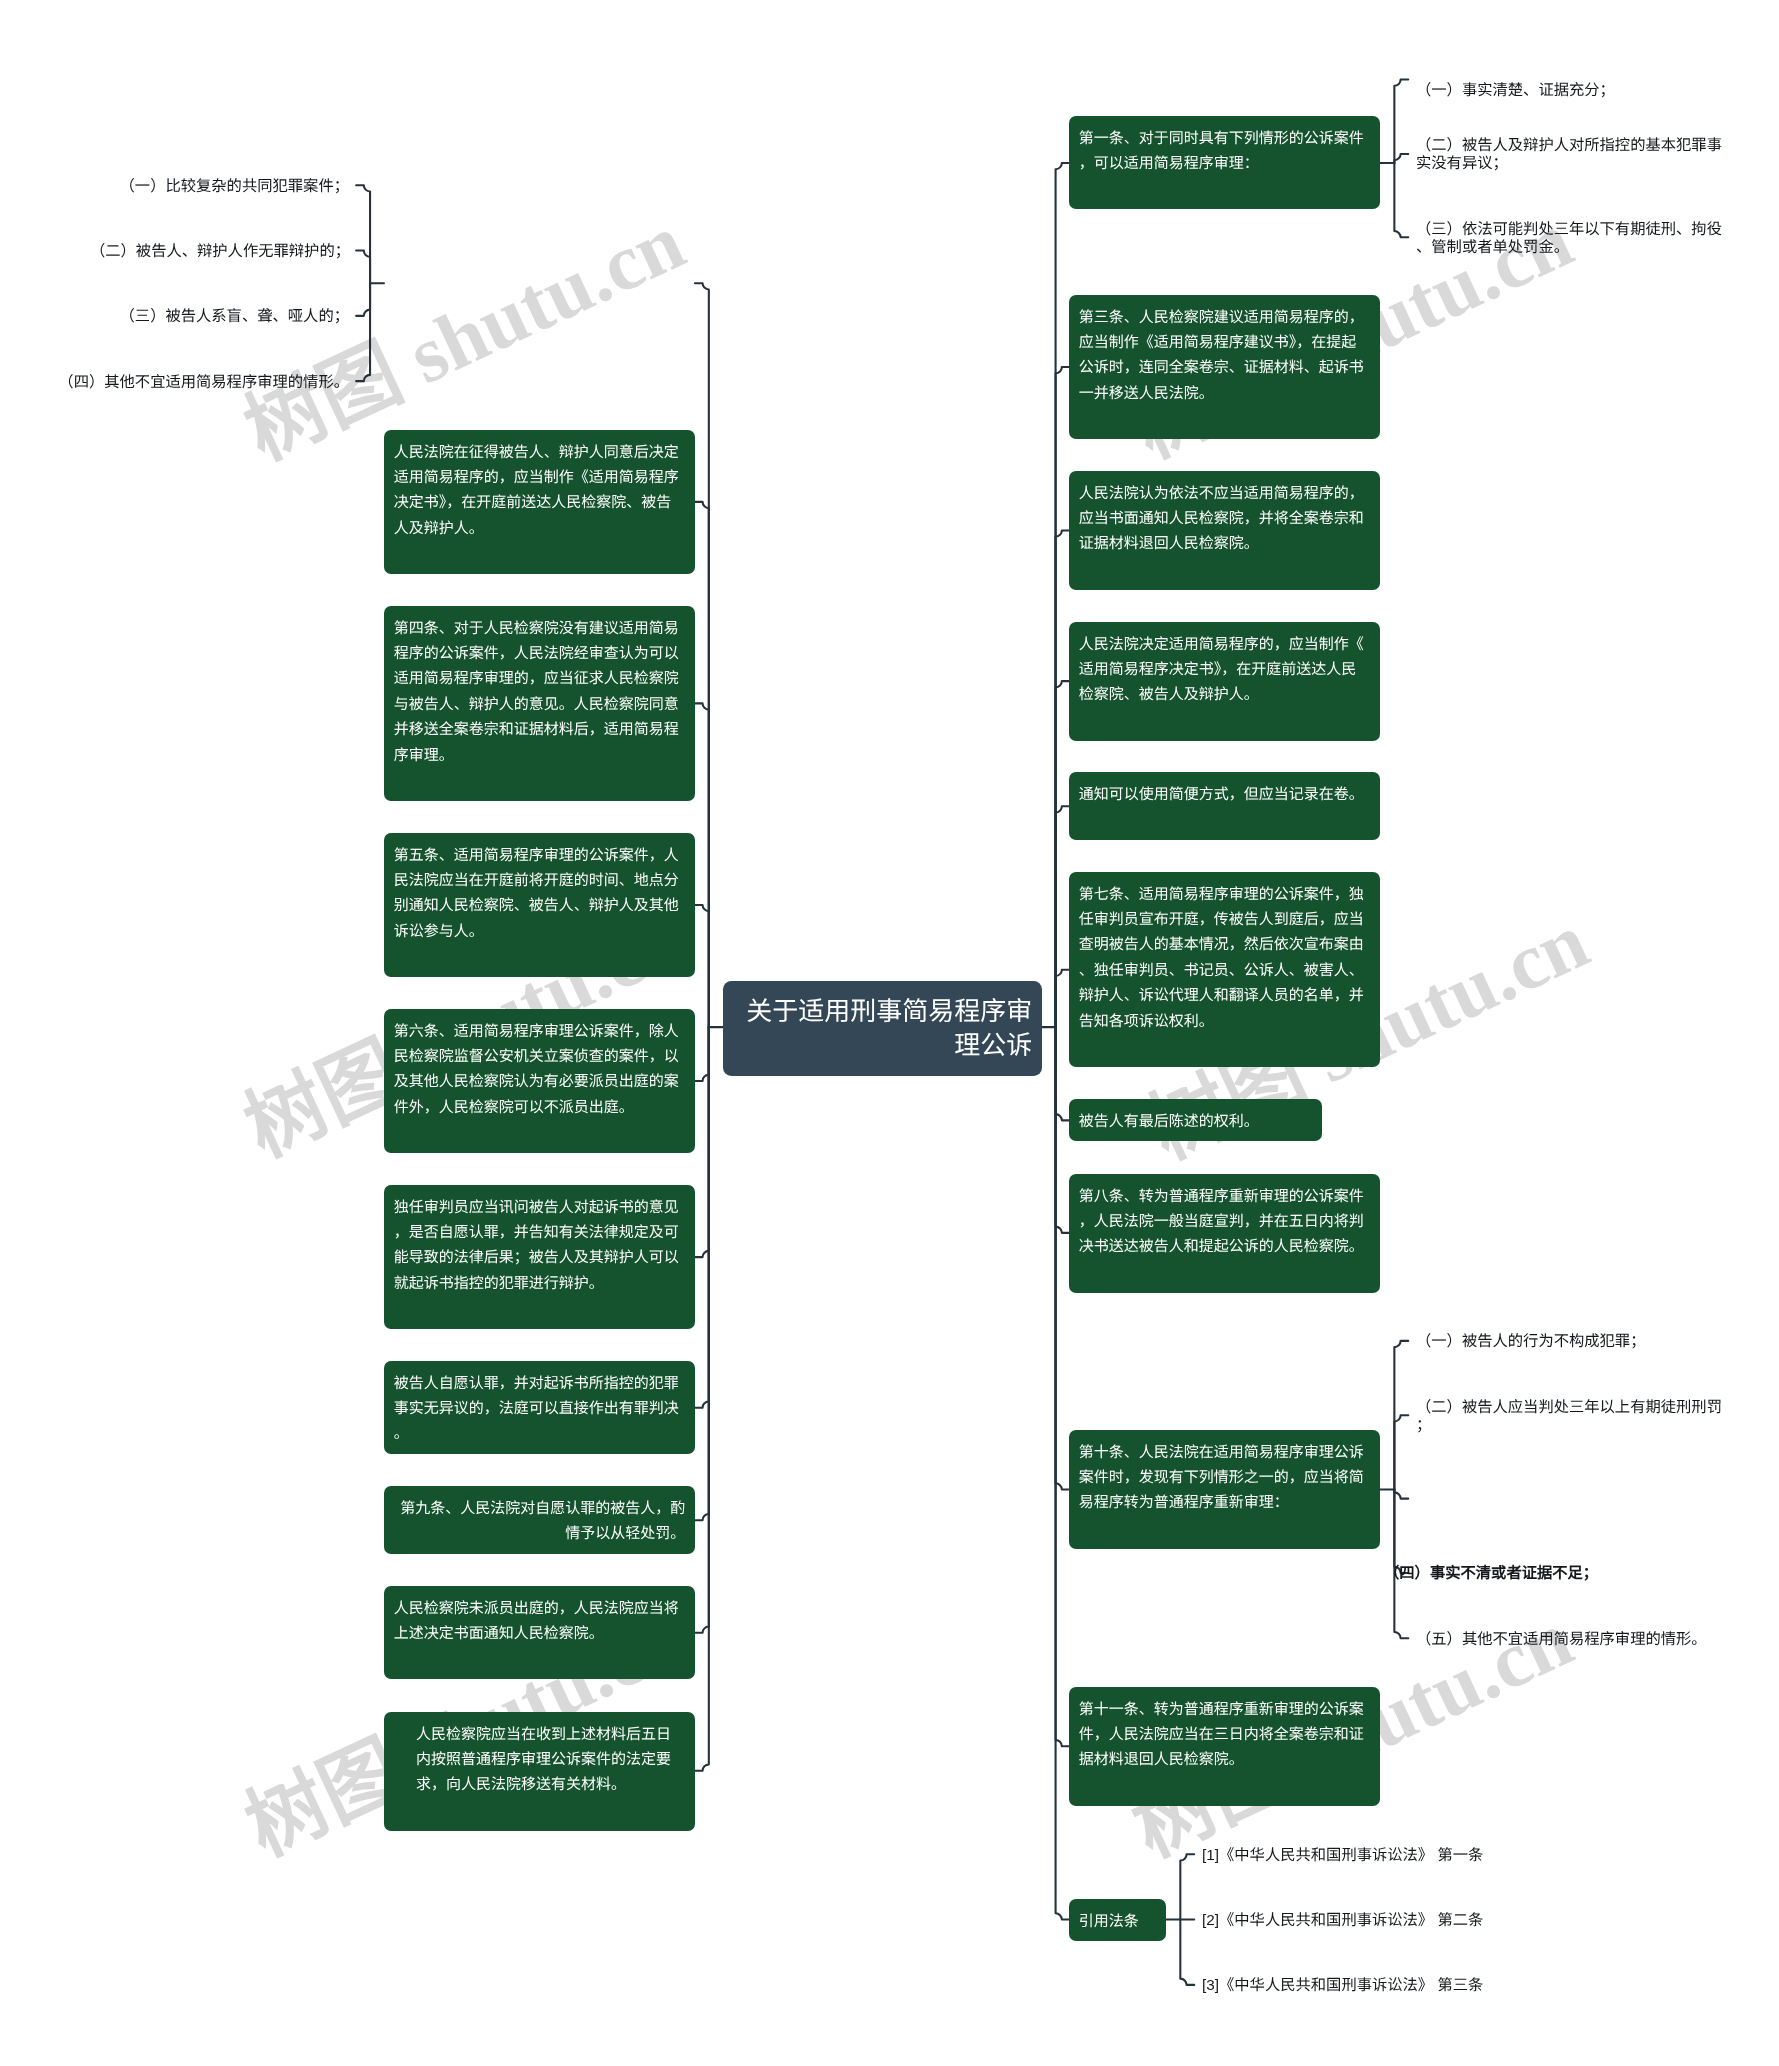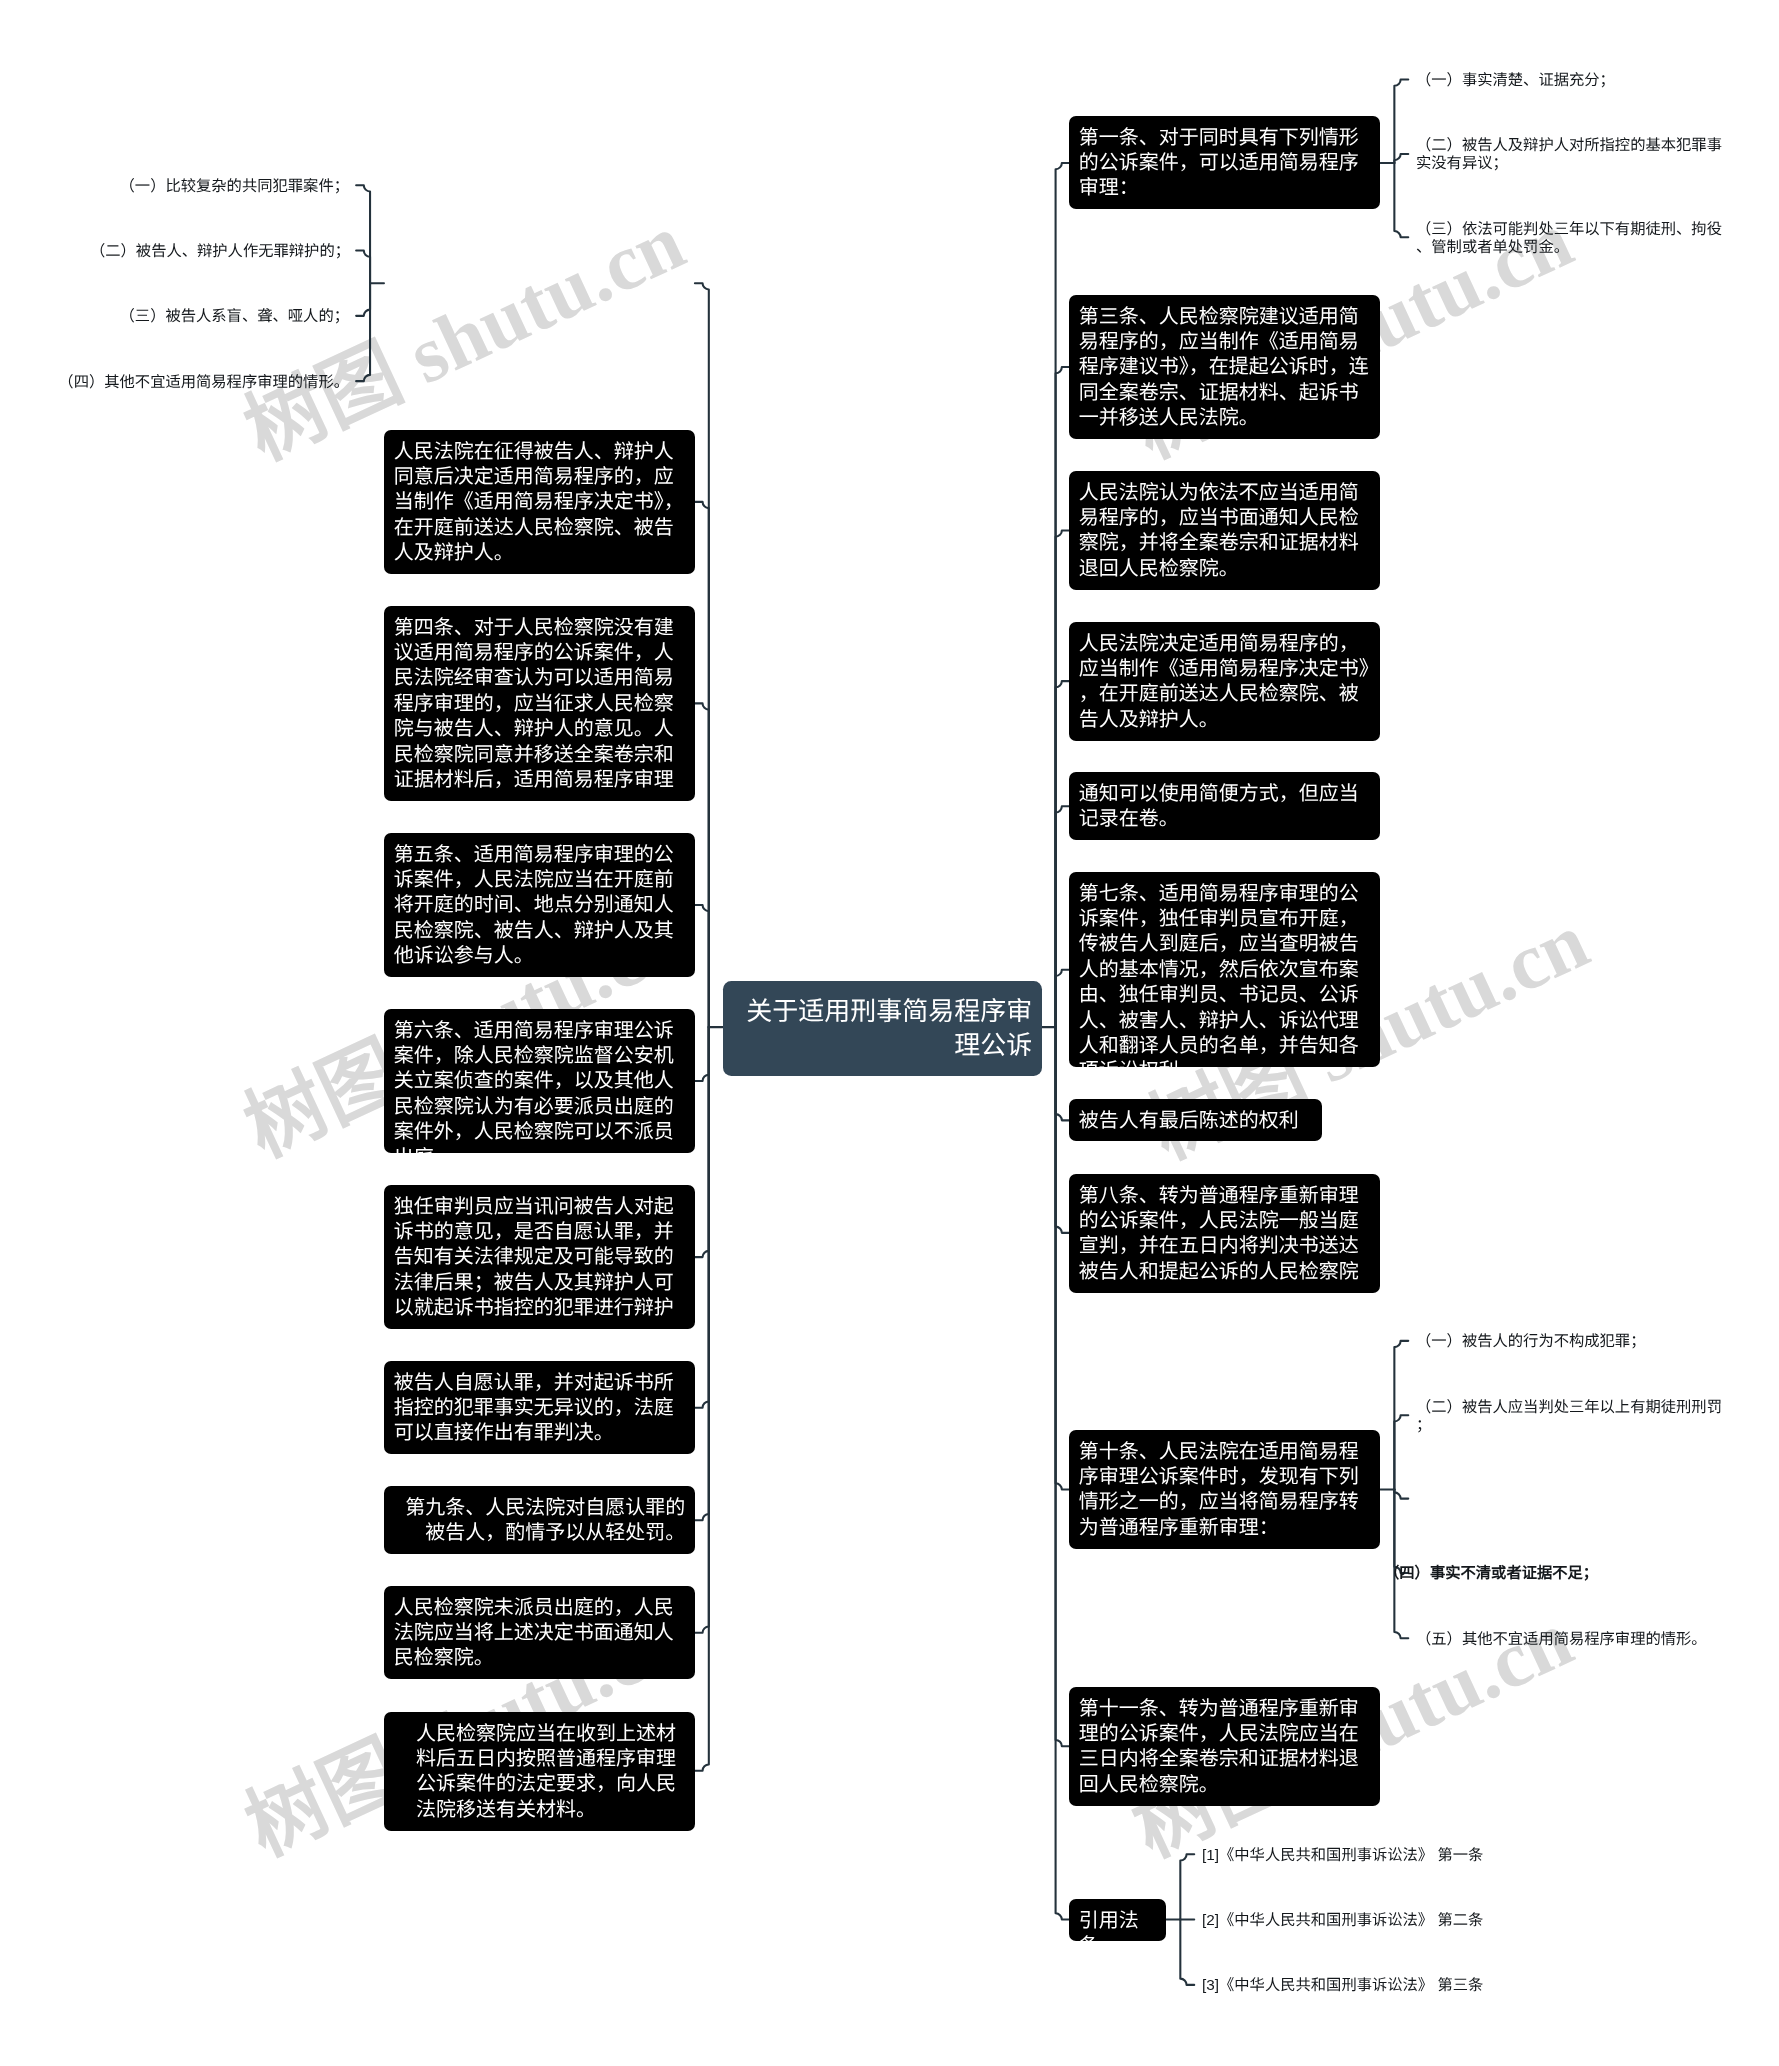--- a/index.html
+++ b/index.html
@@ -7,22 +7,22 @@
   #stage{position:relative;width:1779px;height:2066px;background:#ffffff;overflow:hidden;
          font-family:"Liberation Sans",sans-serif;}
   #wires{position:absolute;left:0;top:0;}
   #watermarks{position:absolute;left:0;top:0;width:1779px;height:2066px;overflow:hidden;
               pointer-events:none;}
   .wm{position:absolute;white-space:nowrap;color:#d9d9d9;font-weight:700;
       font-family:"Liberation Serif",serif;font-size:80px;
       line-height:1;transform-origin:0 0;transform:rotate(-25deg);
       user-select:none;}
   .node{position:absolute;box-sizing:border-box;border-radius:7px;
-        font-size:20px;line-height:25.4px;padding:8.5px 9.7px;color:#ffffff;
-        background:#000000;word-break:break-all;line-break:anywhere;}
+        font-size:15px;line-height:25.4px;padding:8.5px 9.7px;color:#ffffff;
+        background:#14532d;word-break:break-all;line-break:anywhere;}
   .node.root{background:#334757;border-radius:8.3px;text-align:right;
              font-size:26px;line-height:34px;padding:13.3px 9.7px;word-break:break-all;line-break:anywhere;}
   .leaf{position:absolute;box-sizing:border-box;font-size:15.3px;line-height:18px;
         color:#14181c;padding:7.6px 0;word-break:break-all;line-break:anywhere;}
   .leaf.r{text-align:right;}
 </style>
 </head>
 <body>
 
 <div id="stage">
@@ -88,21 +88,21 @@
 <div class="node" style="left:384px;top:430px;width:311px;height:144px;"><span>人民法院在征得被告人、辩护人同意后决定适用简易程序的，应当制作《适用简易程序决定书》，在开庭前送达人民检察院、被告人及辩护人。</span></div>
 <div class="node" style="left:384px;top:606px;width:311px;height:195px;"><span>第四条、对于人民检察院没有建议适用简易程序的公诉案件，人民法院经审查认为可以适用简易程序审理的，应当征求人民检察院与被告人、辩护人的意见。人民检察院同意并移送全案卷宗和证据材料后，适用简易程序审理。</span></div>
 <div class="node" style="left:384px;top:833px;width:311px;height:144px;"><span>第五条、适用简易程序审理的公诉案件，人民法院应当在开庭前将开庭的时间、地点分别通知人民检察院、被告人、辩护人及其他诉讼参与人。</span></div>
 <div class="node" style="left:384px;top:1009px;width:311px;height:144px;"><span>第六条、适用简易程序审理公诉案件，除人民检察院监督公安机关立案侦查的案件，以及其他人民检察院认为有必要派员出庭的案件外，人民检察院可以不派员出庭。</span></div>
 <div class="node" style="left:384px;top:1185px;width:311px;height:144px;"><span>独任审判员应当讯问被告人对起诉书的意见，是否自愿认罪，并告知有关法律规定及可能导致的法律后果；被告人及其辩护人可以就起诉书指控的犯罪进行辩护。</span></div>
 <div class="node" style="left:384px;top:1361px;width:311px;height:93px;"><span>被告人自愿认罪，并对起诉书所指控的犯罪事实无异议的，法庭可以直接作出有罪判决。</span></div>
 <div class="node" style="left:384px;top:1486px;width:311px;height:68px;text-align:right;"><span>第九条、人民法院对自愿认罪的被告人，酌情予以从轻处罚。</span></div>
 <div class="node" style="left:384px;top:1586px;width:311px;height:93px;"><span>人民检察院未派员出庭的，人民法院应当将上述决定书面通知人民检察院。</span></div>
 <div class="node" style="left:384px;top:1712px;width:311px;height:119px;padding-left:32px;"><span>人民检察院应当在收到上述材料后五日内按照普通程序审理公诉案件的法定要求，向人民法院移送有关材料。</span></div>
 <div class="node" style="left:1069px;top:116px;width:311px;height:93px;"><span>第一条、对于同时具有下列情形的公诉案件，可以适用简易程序审理：</span></div>
-<div class="leaf" style="left:1416px;top:63px;width:199px;height:33px;"><span>（一）事实清楚、证据充分；</span></div>
+<div class="leaf" style="left:1416px;top:73px;width:199px;height:33px;"><span>（一）事实清楚、证据充分；</span></div>
 <div class="leaf" style="left:1416px;top:128px;width:306px;height:51px;"><span>（二）被告人及辩护人对所指控的基本犯罪事实没有异议；</span></div>
 <div class="leaf" style="left:1416px;top:212px;width:306px;height:51px;"><span>（三）依法可能判处三年以下有期徒刑、拘役、管制或者单处罚金。</span></div>
 <div class="node" style="left:1069px;top:295px;width:311px;height:144px;"><span>第三条、人民检察院建议适用简易程序的，应当制作《适用简易程序建议书》，在提起公诉时，连同全案卷宗、证据材料、起诉书一并移送人民法院。</span></div>
 <div class="node" style="left:1069px;top:471px;width:311px;height:119px;"><span>人民法院认为依法不应当适用简易程序的，应当书面通知人民检察院，并将全案卷宗和证据材料退回人民检察院。</span></div>
 <div class="node" style="left:1069px;top:622px;width:311px;height:119px;"><span>人民法院决定适用简易程序的，应当制作《适用简易程序决定书》，在开庭前送达人民检察院、被告人及辩护人。</span></div>
 <div class="node" style="left:1069px;top:772px;width:311px;height:68px;"><span>通知可以使用简便方式，但应当记录在卷。</span></div>
 <div class="node" style="left:1069px;top:872px;width:311px;height:195px;"><span>第七条、适用简易程序审理的公诉案件，独任审判员宣布开庭，传被告人到庭后，应当查明被告人的基本情况，然后依次宣布案由、独任审判员、书记员、公诉人、被害人、辩护人、诉讼代理人和翻译人员的名单，并告知各项诉讼权利。</span></div>
 <div class="node" style="left:1069px;top:1099px;width:253px;height:42px;"><span>被告人有最后陈述的权利。</span></div>
 <div class="node" style="left:1069px;top:1174px;width:311px;height:119px;"><span>第八条、转为普通程序重新审理的公诉案件，人民法院一般当庭宣判，并在五日内将判决书送达被告人和提起公诉的人民检察院。</span></div>
 <div class="node" style="left:1069px;top:1430px;width:311px;height:119px;"><span>第十条、人民法院在适用简易程序审理公诉案件时，发现有下列情形之一的，应当将简易程序转为普通程序重新审理：</span></div>

